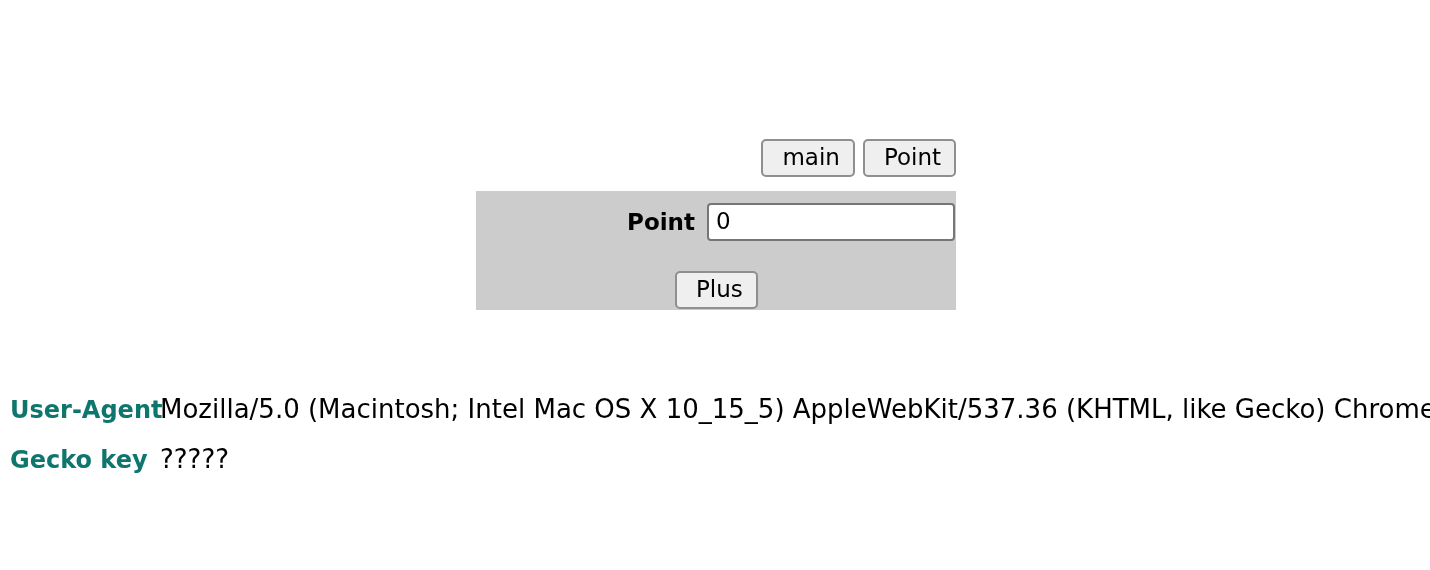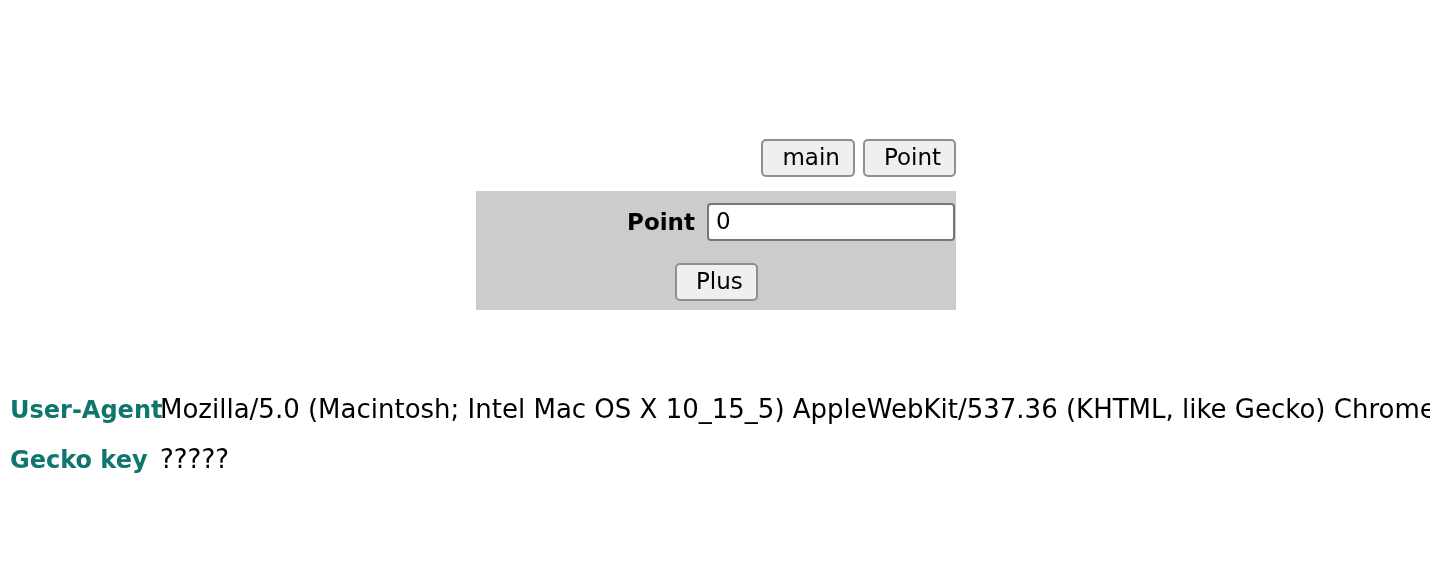--- a/index.html
+++ b/index.html
@@ -93,21 +93,21 @@
     font-family: "DejaVu Sans", "Liberation Sans", sans-serif;
     font-size: 23px;
     line-height: 1;
     color: #000000;
     padding: 2px 6px 4px 7px;
     outline: none;
   }
 
   .row-plus {
     left: 0;
-    top: 71px;
+    top: 79px;
     width: 540px;
     height: 40px;
   }
 
   .plus-spacer {
     width: 199px;
     flex: 0 0 199px;
   }
 
   

